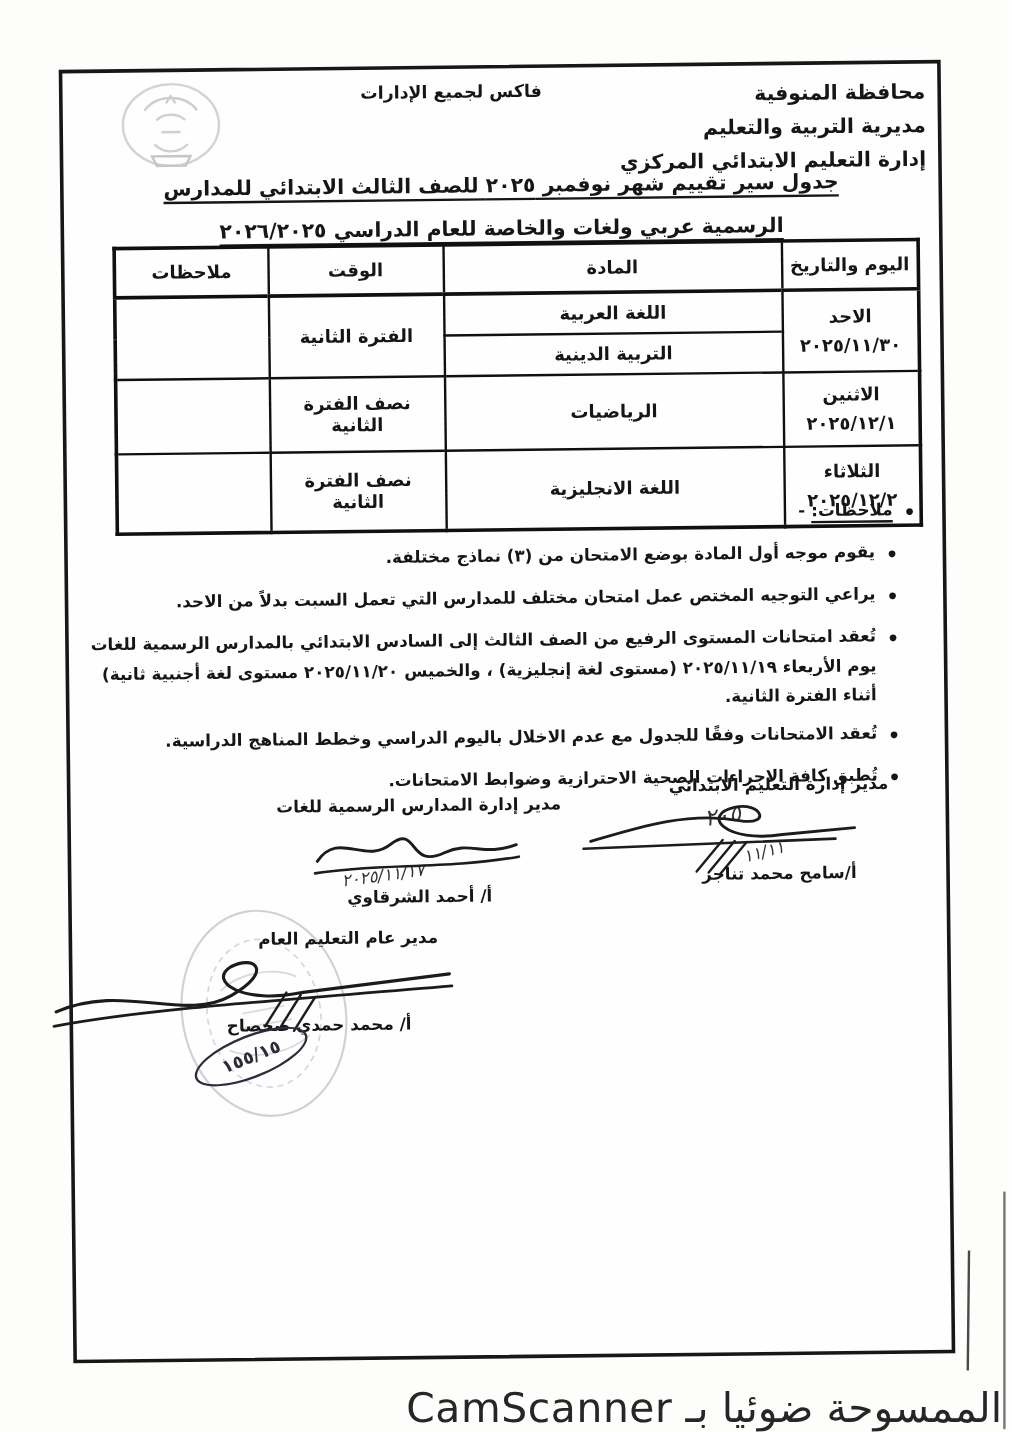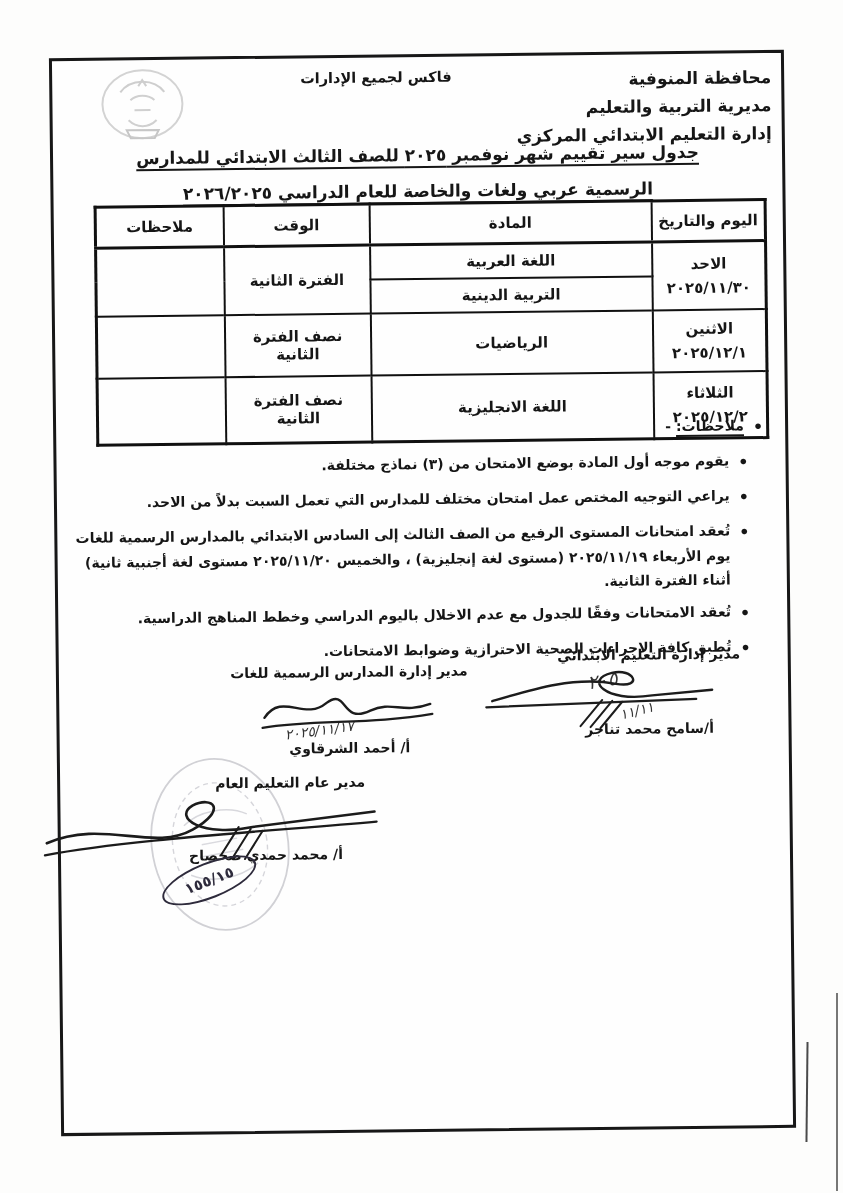--- a/index.html
+++ b/index.html
@@ -187,13 +187,16 @@
 
     <div class="oval-scrawl">
       <span>١٥٥/١٥</span>
     </div>
 
   </div>
 
   <div class="edge-line edge-v1"></div>
   <div class="edge-line edge-v2"></div>
 
+  <div class="watermark">
+    <span>الممسوحة ضوئيا بـ CamScanner</span>
+  </div>
 </div>
 
 </body></html>

